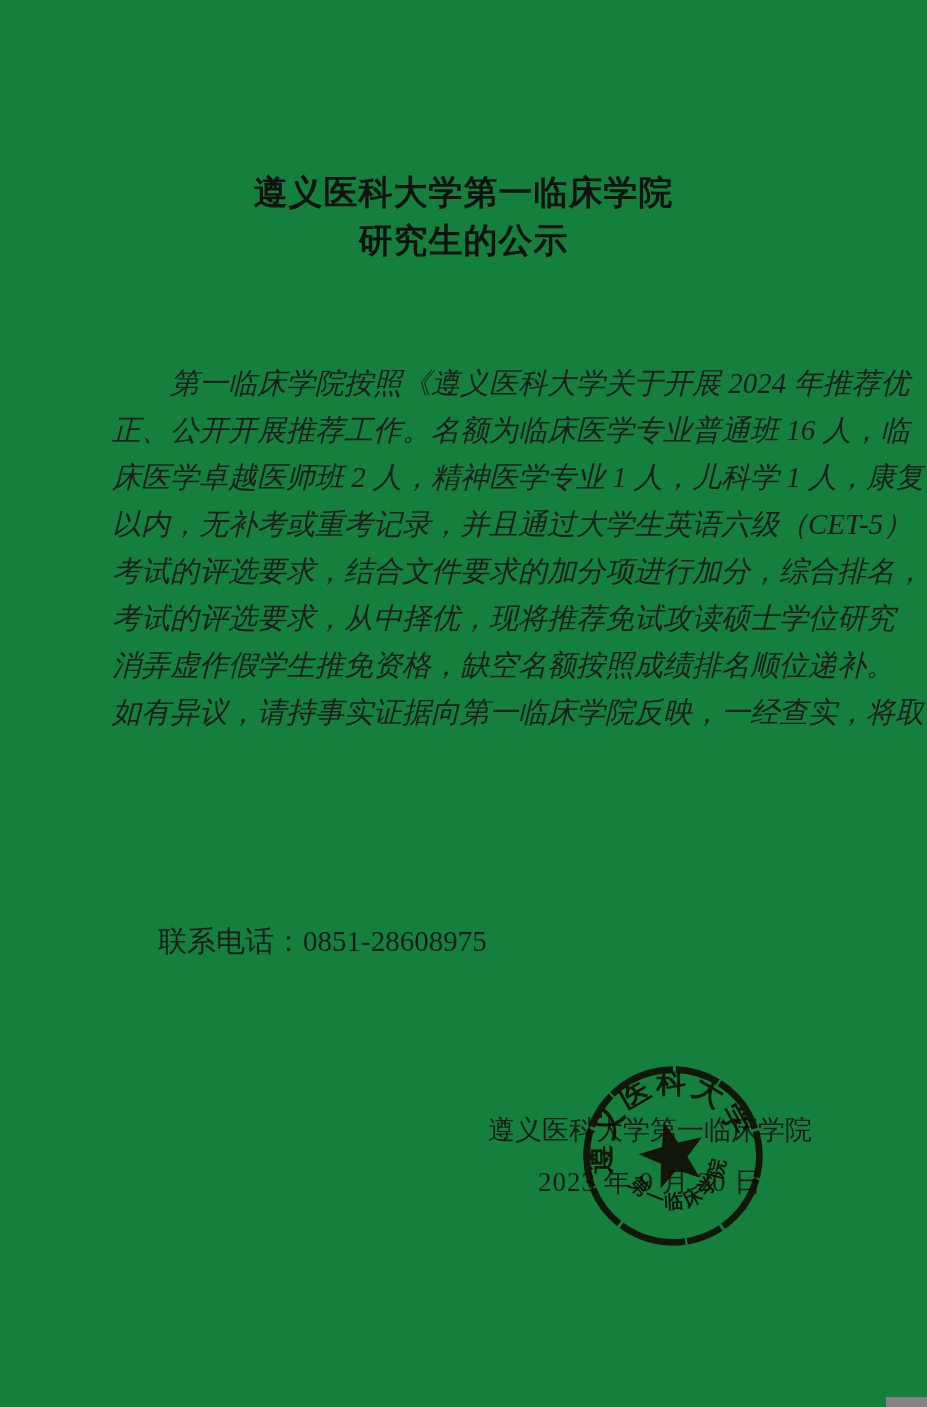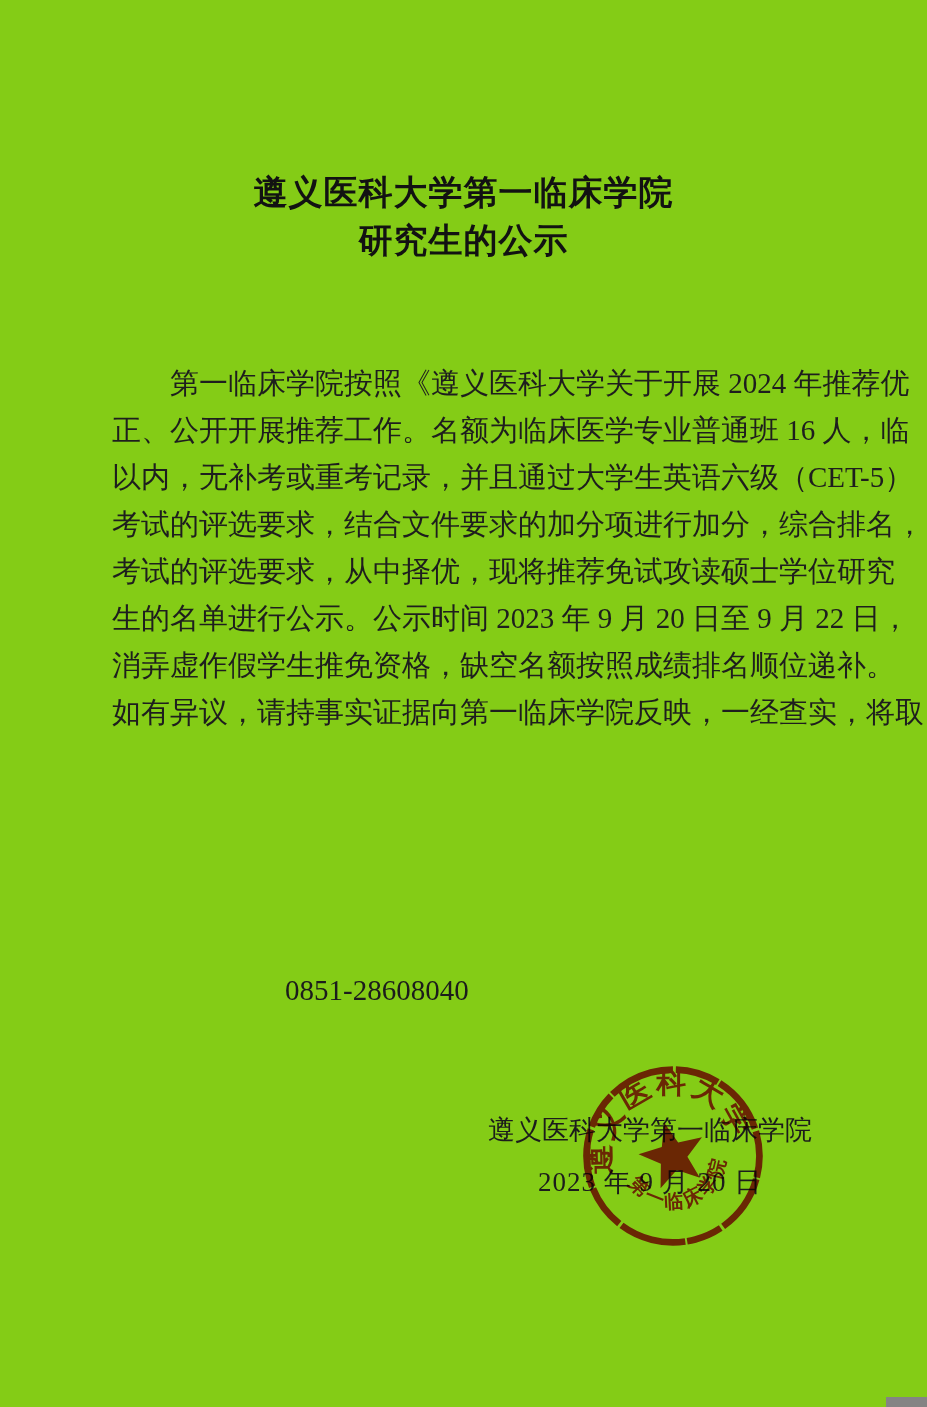--- a/index.html
+++ b/index.html
@@ -1,20 +1,20 @@
 <!DOCTYPE html>
 <html><head>
 <meta charset="utf-8">
 <style>
   html,body{margin:0;padding:0;background:#e9e9e9;}
   .page{
     position:relative;
     width:927px;height:1407px;
     margin:0 auto;
-    background:#84cc16;
+    background:#15803d;
     overflow:hidden;
     font-family:"Liberation Serif","DejaVu Serif",serif;
     color:#1c1c1c;
   }
   .title-block{
     position:absolute;
     left:0;top:168px;width:927px;
     text-align:center;
     font-family:"Liberation Sans","DejaVu Sans",sans-serif;
     font-weight:bold;
@@ -31,20 +31,21 @@
     line-height:47px;
     color:#1e1e1e;
   }
   .body-line{
     text-align:justify;
     text-align-last:justify;
     text-justify:inter-character;
     height:47px;
     overflow:visible;
     white-space:nowrap;
+    font-style:italic;
   }
   .body-line.first{text-indent:2em;}
   .body-line.last{text-align-last:left;}
   .contact-line1{
     position:absolute;left:158px;top:918px;
     font-size:29px;line-height:47px;white-space:nowrap;
   }
   .contact-line2{
     position:absolute;left:285px;top:967px;
     font-size:29px;line-height:47px;white-space:nowrap;
@@ -79,30 +80,30 @@
 <div class="page">
 
   <div class="title-block">
     <div class="title-line">遵义医科大学第一临床学院</div>
     <div class="title-line">研究生的公示</div>
   </div>
 
   <div class="body-block">
     <div class="body-line first">第一临床学院按照《遵义医科大学关于开展 2024 年推荐优</div>
     <div class="body-line">正、公开开展推荐工作。名额为临床医学专业普通班 16 人，临</div>
+    <div class="body-line">床医学卓越医师班 2 人，精神医学专业 1 人，儿科学 1 人，康复</div>
     <div class="body-line">以内，无补考或重考记录，并且通过大学生英语六级（CET-5）</div>
     <div class="body-line">考试的评选要求，结合文件要求的加分项进行加分，综合排名，</div>
     <div class="body-line">考试的评选要求，从中择优，现将推荐免试攻读硕士学位研究</div>
-    <div class="body-line">生的名单进行公示。公示时间 2023 年 9 月 20 日至 9 月 22 日，</div>
     <div class="body-line last">消弄虚作假学生推免资格，缺空名额按照成绩排名顺位递补。</div>
     <div class="body-line">如有异议，请持事实证据向第一临床学院反映，一经查实，将取</div>
   </div>
 
-  <div class="contact-line2">
-    <span>0851-28608040</span>
+  <div class="contact-line1">
+    <span>联系电话：</span><span>0851-28608975</span>
   </div>
 
   <div class="signature-block">
     <div class="signature-org">遵义医科大学第一临床学院</div>
     <div class="signature-date">2023 年 9 月 20 日</div>
   </div>
 
   <svg class="seal" viewBox="0 0 200 200">
     <defs>
       <path id="arcTop" d="M 34,100 A 66,66 0 0 1 166,100" fill="none"></path>

